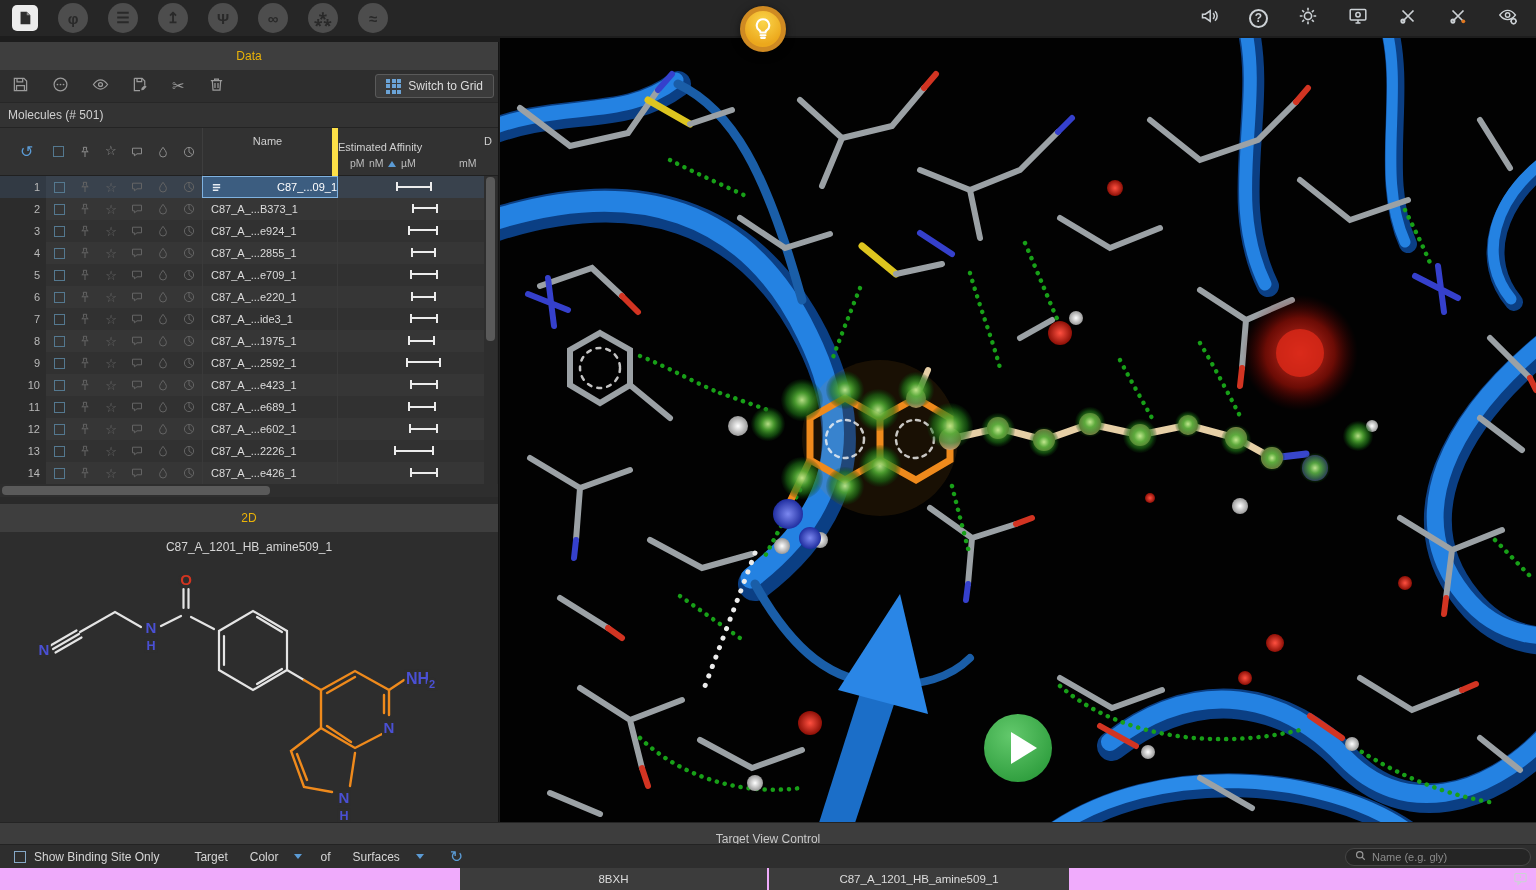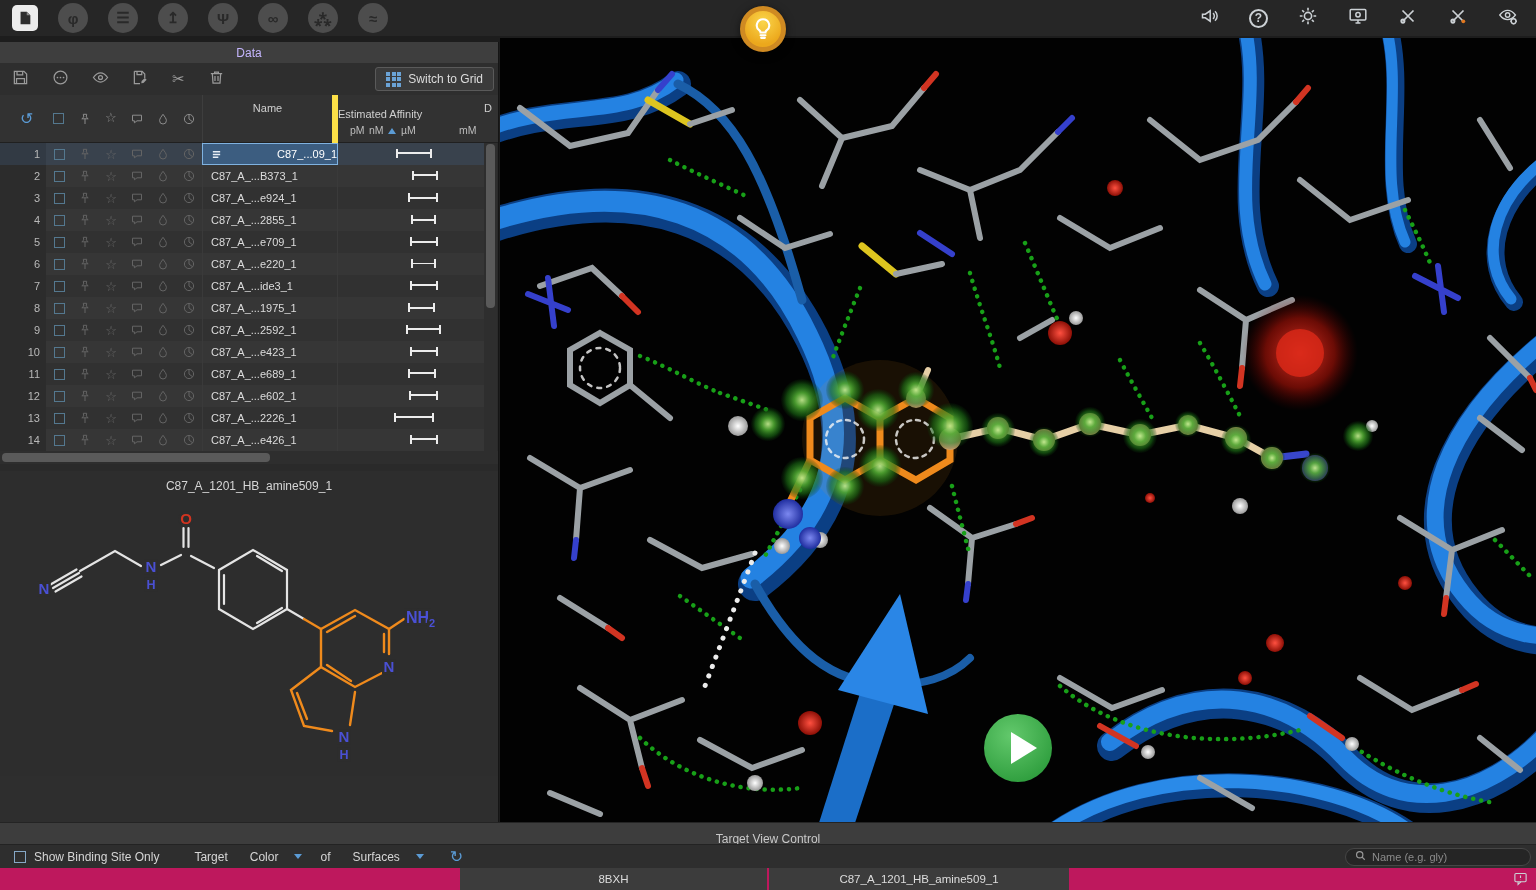--- a/index.html
+++ b/index.html
@@ -18,21 +18,21 @@
   .help-circle{width:19px;height:19px;border:2px solid #ccd1d5;border-radius:50%;display:grid;place-items:center;font-size:12px;font-weight:bold}
 
   
   .bulb{position:absolute;left:740px;top:6px;width:46px;height:46px;border-radius:50%;z-index:60;
     background:radial-gradient(circle at 50% 30%,#fad54a,#eca81c 72%);border:5px solid #cf8a22;
     display:grid;place-items:center;box-shadow:0 2px 8px rgba(0,0,0,.55)}
   .bulb svg{width:28px;height:28px}
 
   
   .left-panel{position:absolute;left:0;top:42px;width:499px;height:780px;background:#2e2e2e;border-right:1px solid #151515}
-  .panel-hdr{height:21px;background:#3e3e3e;color:#c4b5fd;font-size:12px;display:grid;place-items:center}
+  .panel-hdr{height:28px;background:#3e3e3e;color:#eab308;font-size:12px;display:grid;place-items:center}
   .data-toolbar{height:32px;display:flex;align-items:center;gap:23px;padding:0 12px;color:#9b9b9b;position:relative;background:#2e2e2e}
   .data-toolbar .ticon svg{width:17px;height:17px}
   .cut-glyph{font-size:15px;color:#9b9b9b}
   .grid-btn{position:absolute;right:4px;top:4px;height:24px;display:flex;align-items:center;gap:7px;padding:0 10px;background:#3b3b3b;border:1px solid #5a5a5a;border-radius:3px;color:#ddd;font-size:12px;cursor:pointer}
   .grid-ic{display:grid;grid-template-columns:repeat(3,4px);grid-auto-rows:4px;gap:1.5px}
   .grid-ic i{background:#6ba3d6;display:block}
   .mol-label{height:26px;background:#333;display:flex;align-items:center;padding-left:8px;color:#cfcfcf;font-size:12px;border-top:1px solid #272727;border-bottom:1px solid #242424}
 
   
   .table{position:relative;height:376px;background:#2a2a2a;font-size:11px;overflow:hidden}
@@ -97,21 +97,21 @@
   .ctl-lbl{margin-right:11px}
   .mChange{margin-left:24px}
   .dd{display:flex;align-items:center;gap:16px;margin-left:22px;cursor:pointer}
   .caret{width:0;height:0;border-left:4.5px solid transparent;border-right:4.5px solid transparent;border-top:5.5px solid #5b9bd5}
   .mOf{margin-left:18px}
   .refresh{color:#5b9bd5;font-size:16px;margin-left:26px;cursor:pointer}
   .search{margin-left:auto;margin-right:5px;display:flex;align-items:center;gap:6px;background:#252525;border:1px solid #464646;border-radius:10px;height:18px;padding:0 9px;width:186px}
   .search svg{width:11px;height:11px;color:#9a9a9a;flex:none}
   .search input{background:none;border:0;outline:0;color:#cfcfcf;font-size:11px;width:100%;font-family:inherit}
   .search input::placeholder{color:#8b8b8b}
-  .statusbar{position:absolute;left:0;top:868px;width:1536px;height:22px;background:#be185d}
+  .statusbar{position:absolute;left:0;top:868px;width:1536px;height:22px;background:#f0abfc}
   .scell{position:absolute;top:0;height:22px;background:#3c3c3c;color:#ddd;font-size:11.5px;display:grid;place-items:center;cursor:pointer}
   .scell.s1{left:460px;width:307px}
   .scell.s2{left:769px;width:300px}
   .sb-icon{position:absolute;right:8px;top:3px;color:#ccd1d5}
   .sb-icon svg{width:15px;height:15px}
 </style>
 </head>
 <body>
 
 <div class="app">
@@ -210,20 +210,23 @@
             <i></i>
             <i></i>
             <i></i>
             <i></i>
             <i></i>
           </span>
         <span>Switch to Grid</span>
       </button>
     </div>
 
+    <div class="mol-label">
+      <span>Molecules (# 501)</span>
+    </div>
 
     <div class="table">
       <div class="thead">
         <span class="hic undo" style="left:20px">↺</span>
         <span class="hbox" style="left:53px"></span>
         <span class="hic" style="left:79px">
             <svg viewBox="0 0 12 12" fill="none" stroke="currentColor" stroke-width="1">
               <path d="M4.3 1.3h3.4L7.2 4l2 1.8H2.8L4.8 4zM6 5.8V11"></path>
             </svg>
           </span>
@@ -741,20 +744,23 @@
           </div>
         </div>
       <div class="vscroll">
           <div class="vthumb"></div>
         </div>
       <div class="hscroll">
           <div class="hthumb"></div>
         </div>
     </div>
 
+    <div class="panel-hdr">
+      <span>2D</span>
+    </div>
 
     <div class="view2d">
       <div class="mol-title">C87_A_1201_HB_amine509_1</div>
       <svg class="mol2d" viewBox="0 0 500 275" width="500" height="275">
         <g stroke="#e4e4e4" stroke-width="2.2" fill="none" stroke-linecap="round">
           <path d="M53 91 L79 76"></path>
             <path d="M50.5 87.5 L76.5 72.5"></path>
             <path d="M55.5 94.5 L81.5 79.5"></path>
           <path d="M80 74 L115 54 L141 69"></path>
           <path d="M161 68 L181 58"></path>

